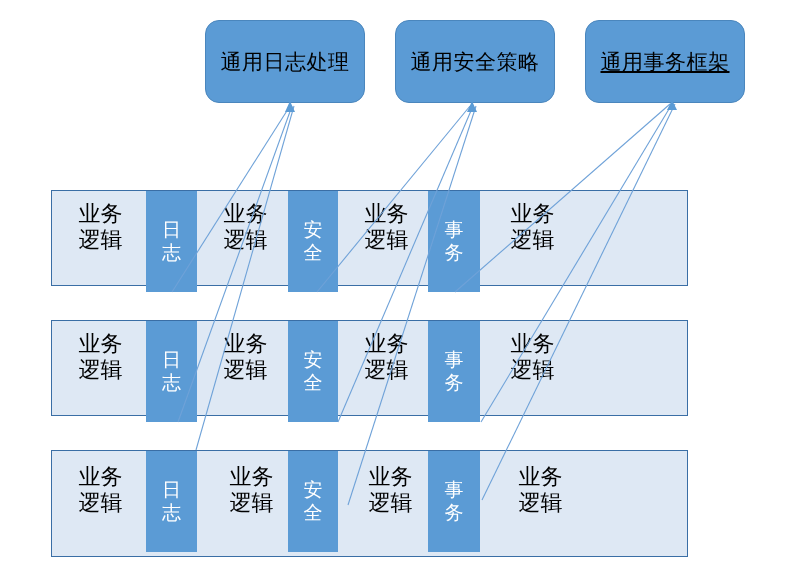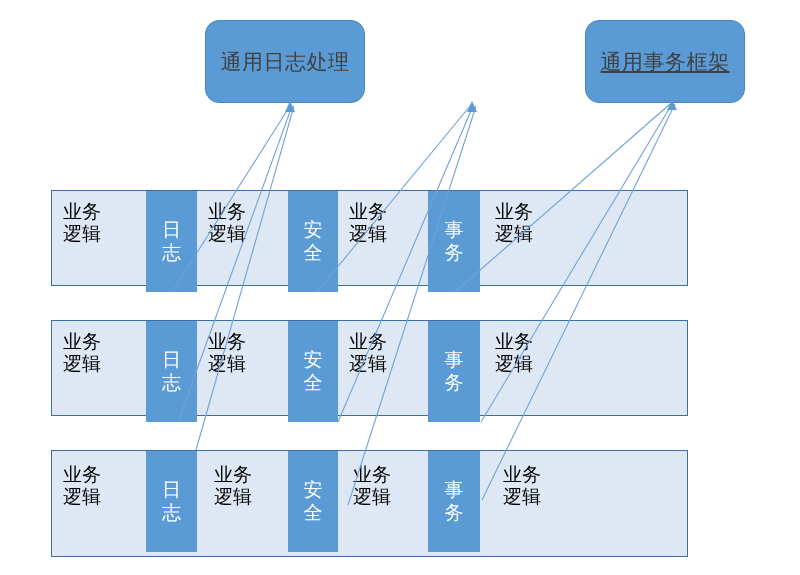--- a/index.html
+++ b/index.html
@@ -21,43 +21,43 @@
   
   .aspect-box {
     position: absolute;
     box-sizing: border-box;
     background: #5B9BD5;
     border: 1px solid #4a86bd;
     border-radius: 14px;
     display: flex;
     align-items: center;
     justify-content: center;
-    color: #404040;
+    color: #000000;
     font-size: 21px;
     letter-spacing: 0.5px;
     line-height: 1;
     white-space: nowrap;
   }
 
   
   .row {
     position: absolute;
     box-sizing: border-box;
     background: #DEE8F4;
     border: 1px solid #3A6EA5;
   }
 
   
   .biz {
     position: absolute;
     box-sizing: border-box;
     color: #000000;
-    font-size: 19px;
+    font-size: 22px;
     line-height: 1.18;
-    text-align: left;
+    text-align: center;
     white-space: pre-line;
   }
 
   
   .bar {
     position: absolute;
     box-sizing: border-box;
     background: #5B9BD5;
     display: flex;
     align-items: center;
@@ -89,20 +89,23 @@
 </style>
 </head>
 <body>
 
 <div id="canvas">
 
   <div class="aspect-box" style="left:205px; top:20px; width:160px; height:83px;">
     <span>通用日志处理</span>
   </div>
 
+  <div class="aspect-box" style="left:395px; top:20px; width:160px; height:83px;">
+    <span>通用安全策略</span>
+  </div>
 
   <div class="aspect-box" style="left:585px; top:20px; width:160px; height:83px;text-decoration:underline;">
     <span>通用事务框架</span>
   </div>
 
   <div class="row" style="left:51px; top:190px; width:637px; height:96px;"></div>
 
   <div class="biz" style="left:63px; top:201px; width:75px;">业务
 逻辑</div>
 

